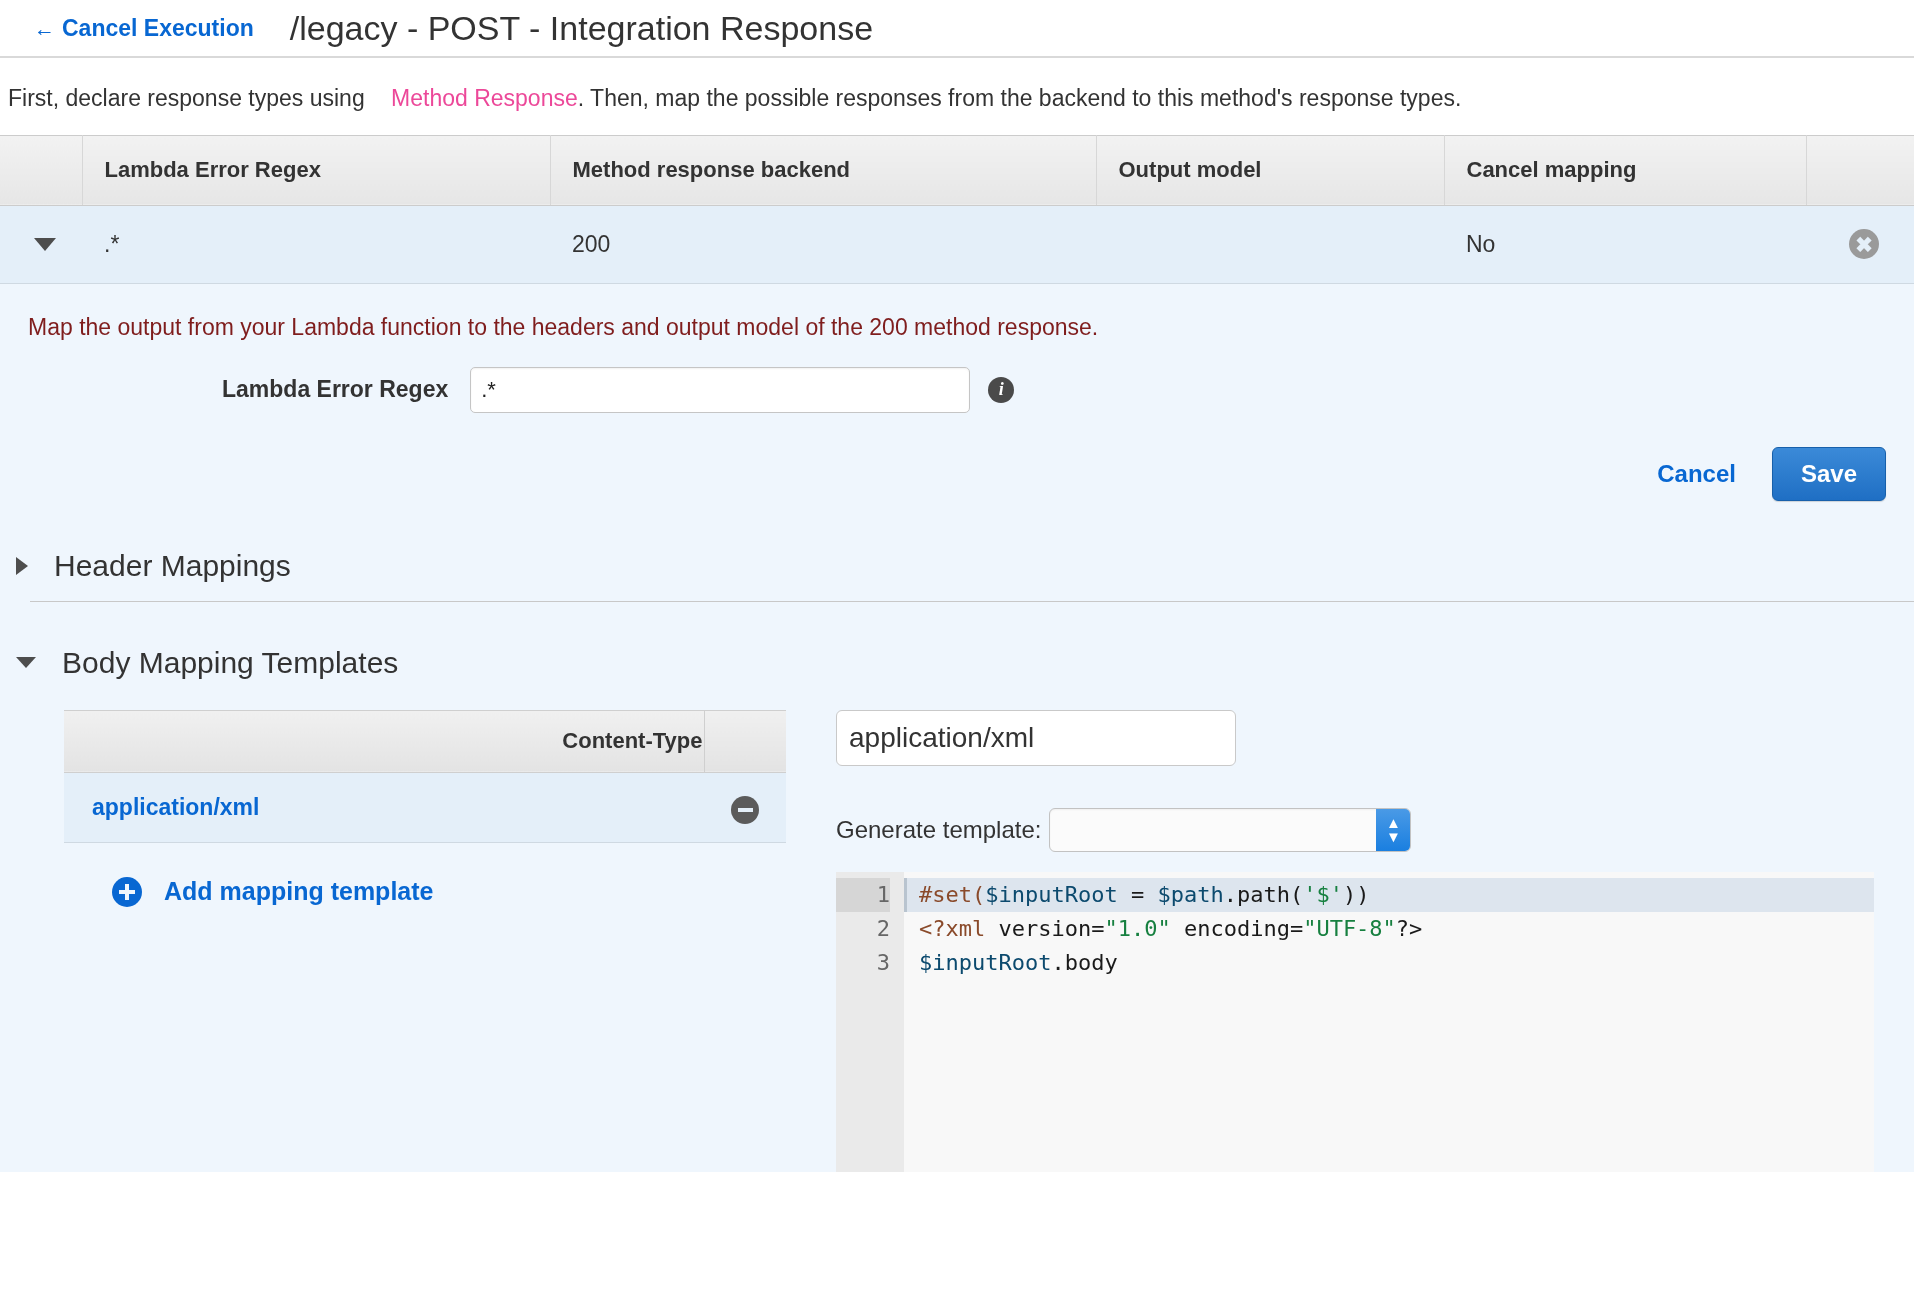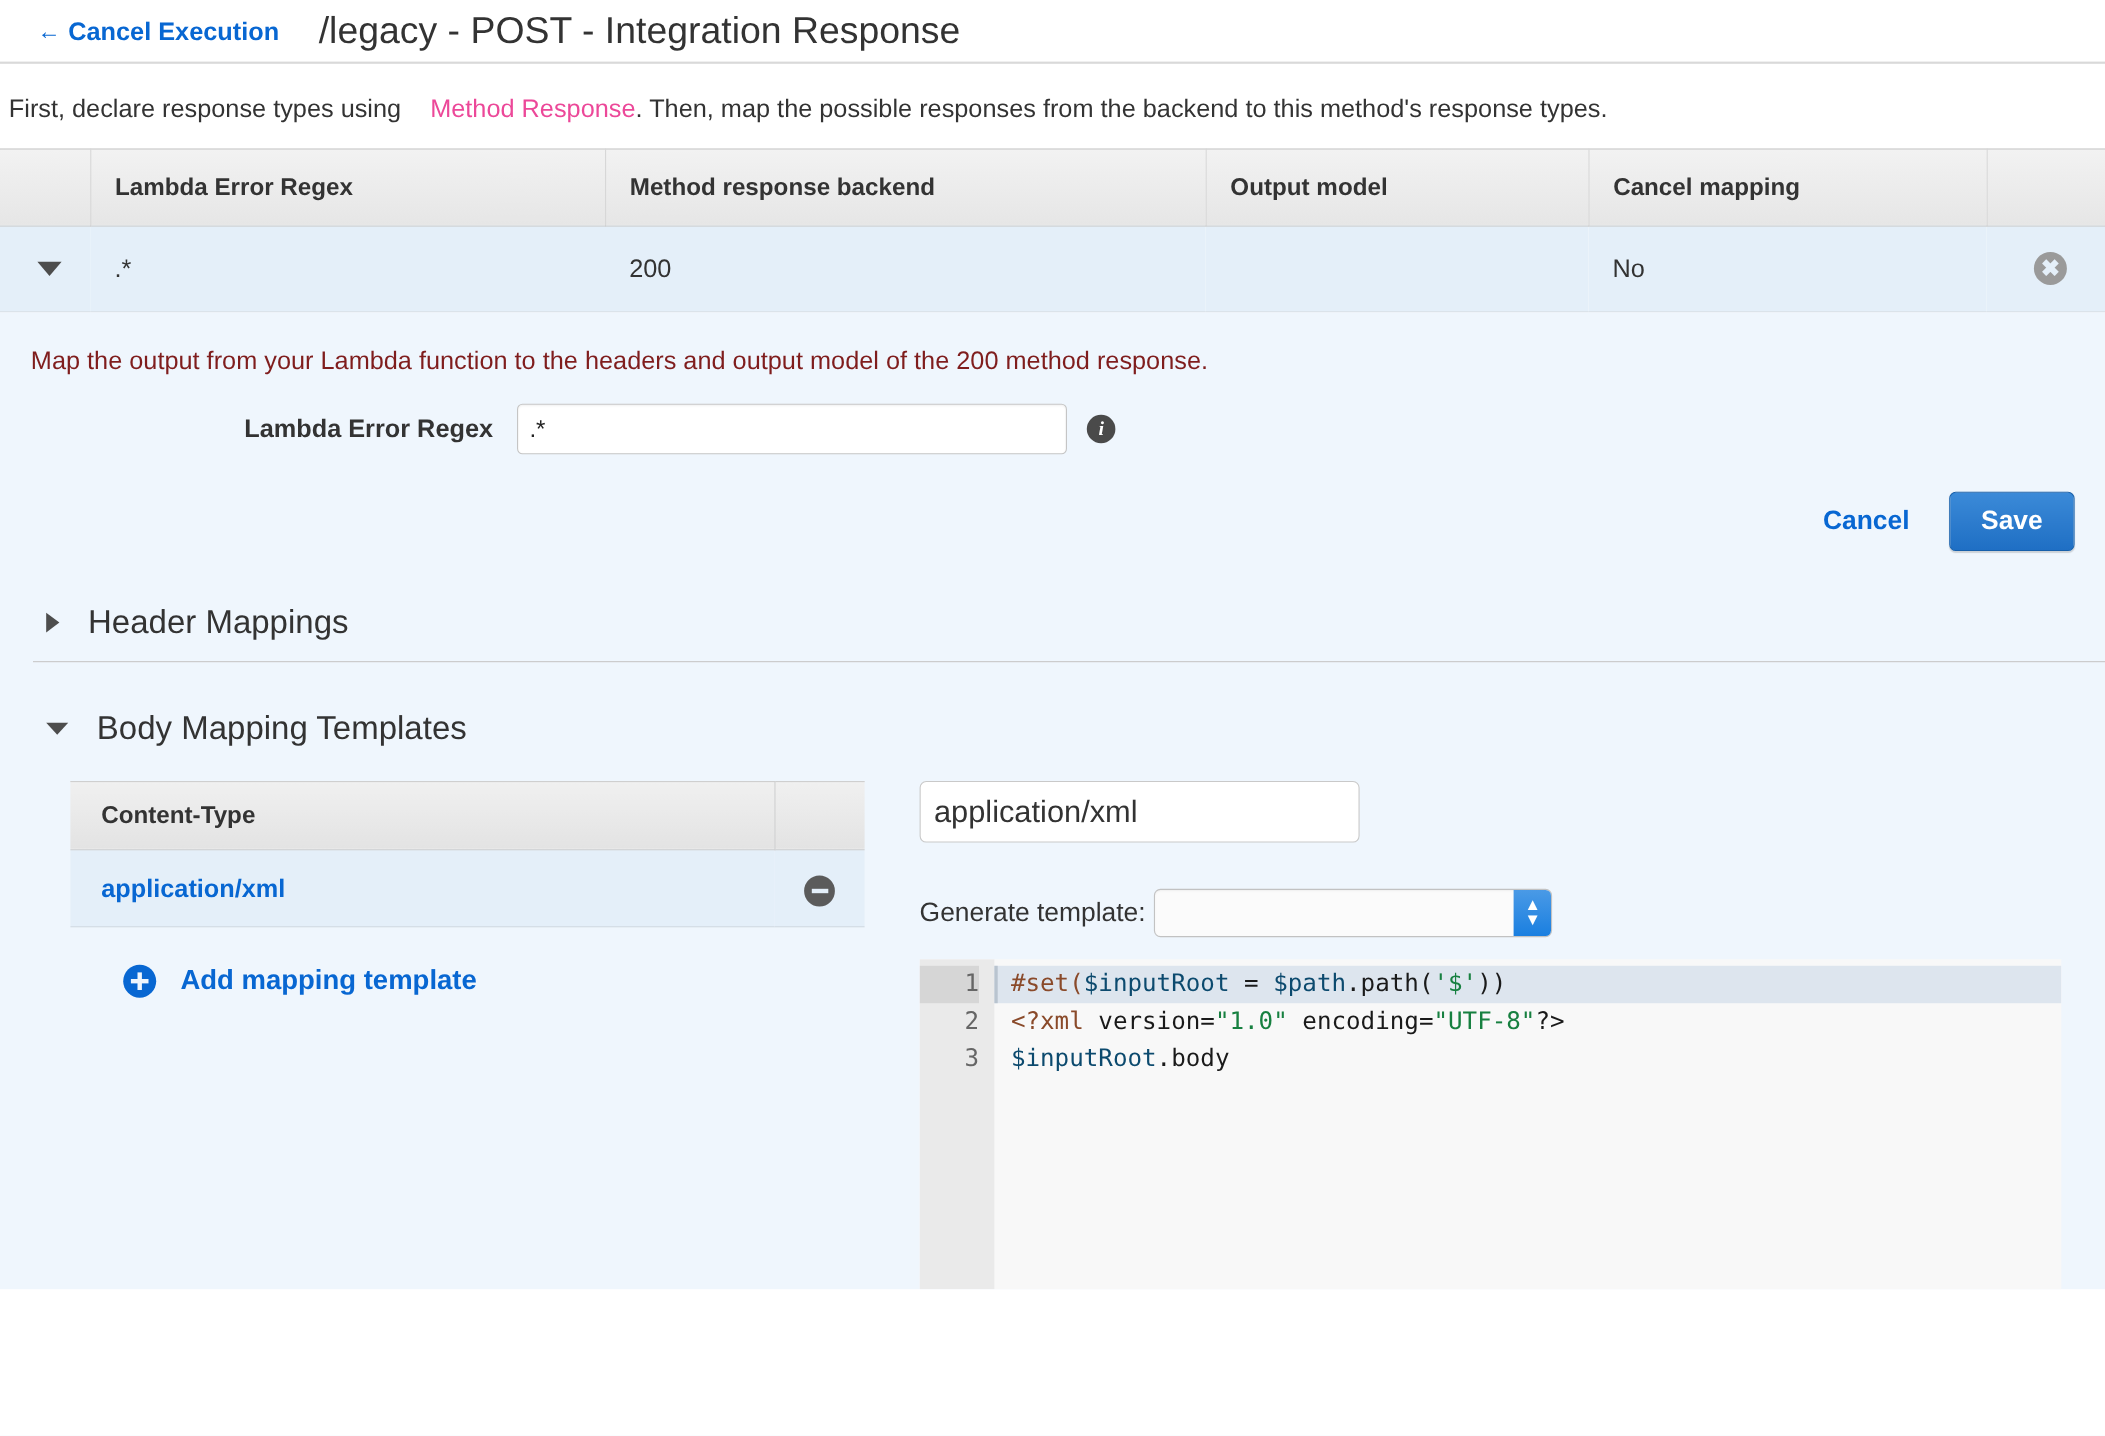--- a/index.html
+++ b/index.html
@@ -205,21 +205,21 @@
     height: 54px;
     cursor: pointer;
     font-family: "Liberation Sans", sans-serif;
     box-shadow: 0 1px 1px rgba(0,0,0,0.15);
   }
 
   
   .section-head {
     display: flex;
     align-items: center;
-    padding-left: 42px;
+    padding-left: 16px;
     height: 70px;
     cursor: pointer;
   }
   .section-head .title {
     font-size: 30px;
     color: #333333;
     margin-left: 26px;
     font-weight: 400;
   }
   .section-rule {
@@ -241,21 +241,21 @@
     border-collapse: collapse;
     table-layout: fixed;
   }
   .ct-table th {
     background: linear-gradient(to bottom, #f0f0f0 0%, #e3e3e3 100%);
     border: 1px solid #cfcfcf;
     border-left: none;
     color: #333333;
     font-size: 22px;
     font-weight: bold;
-    text-align: left;
+    text-align: right;
     height: 62px;
     padding-left: 28px;
     box-sizing: border-box;
   }
   .ct-table th.th-narrow { width: 82px; padding: 0; border-right: none; }
   .ct-table td {
     background: #e4eff9;
     height: 70px;
     border-bottom: 1px solid #cfd9e2;
     font-size: 23px;

